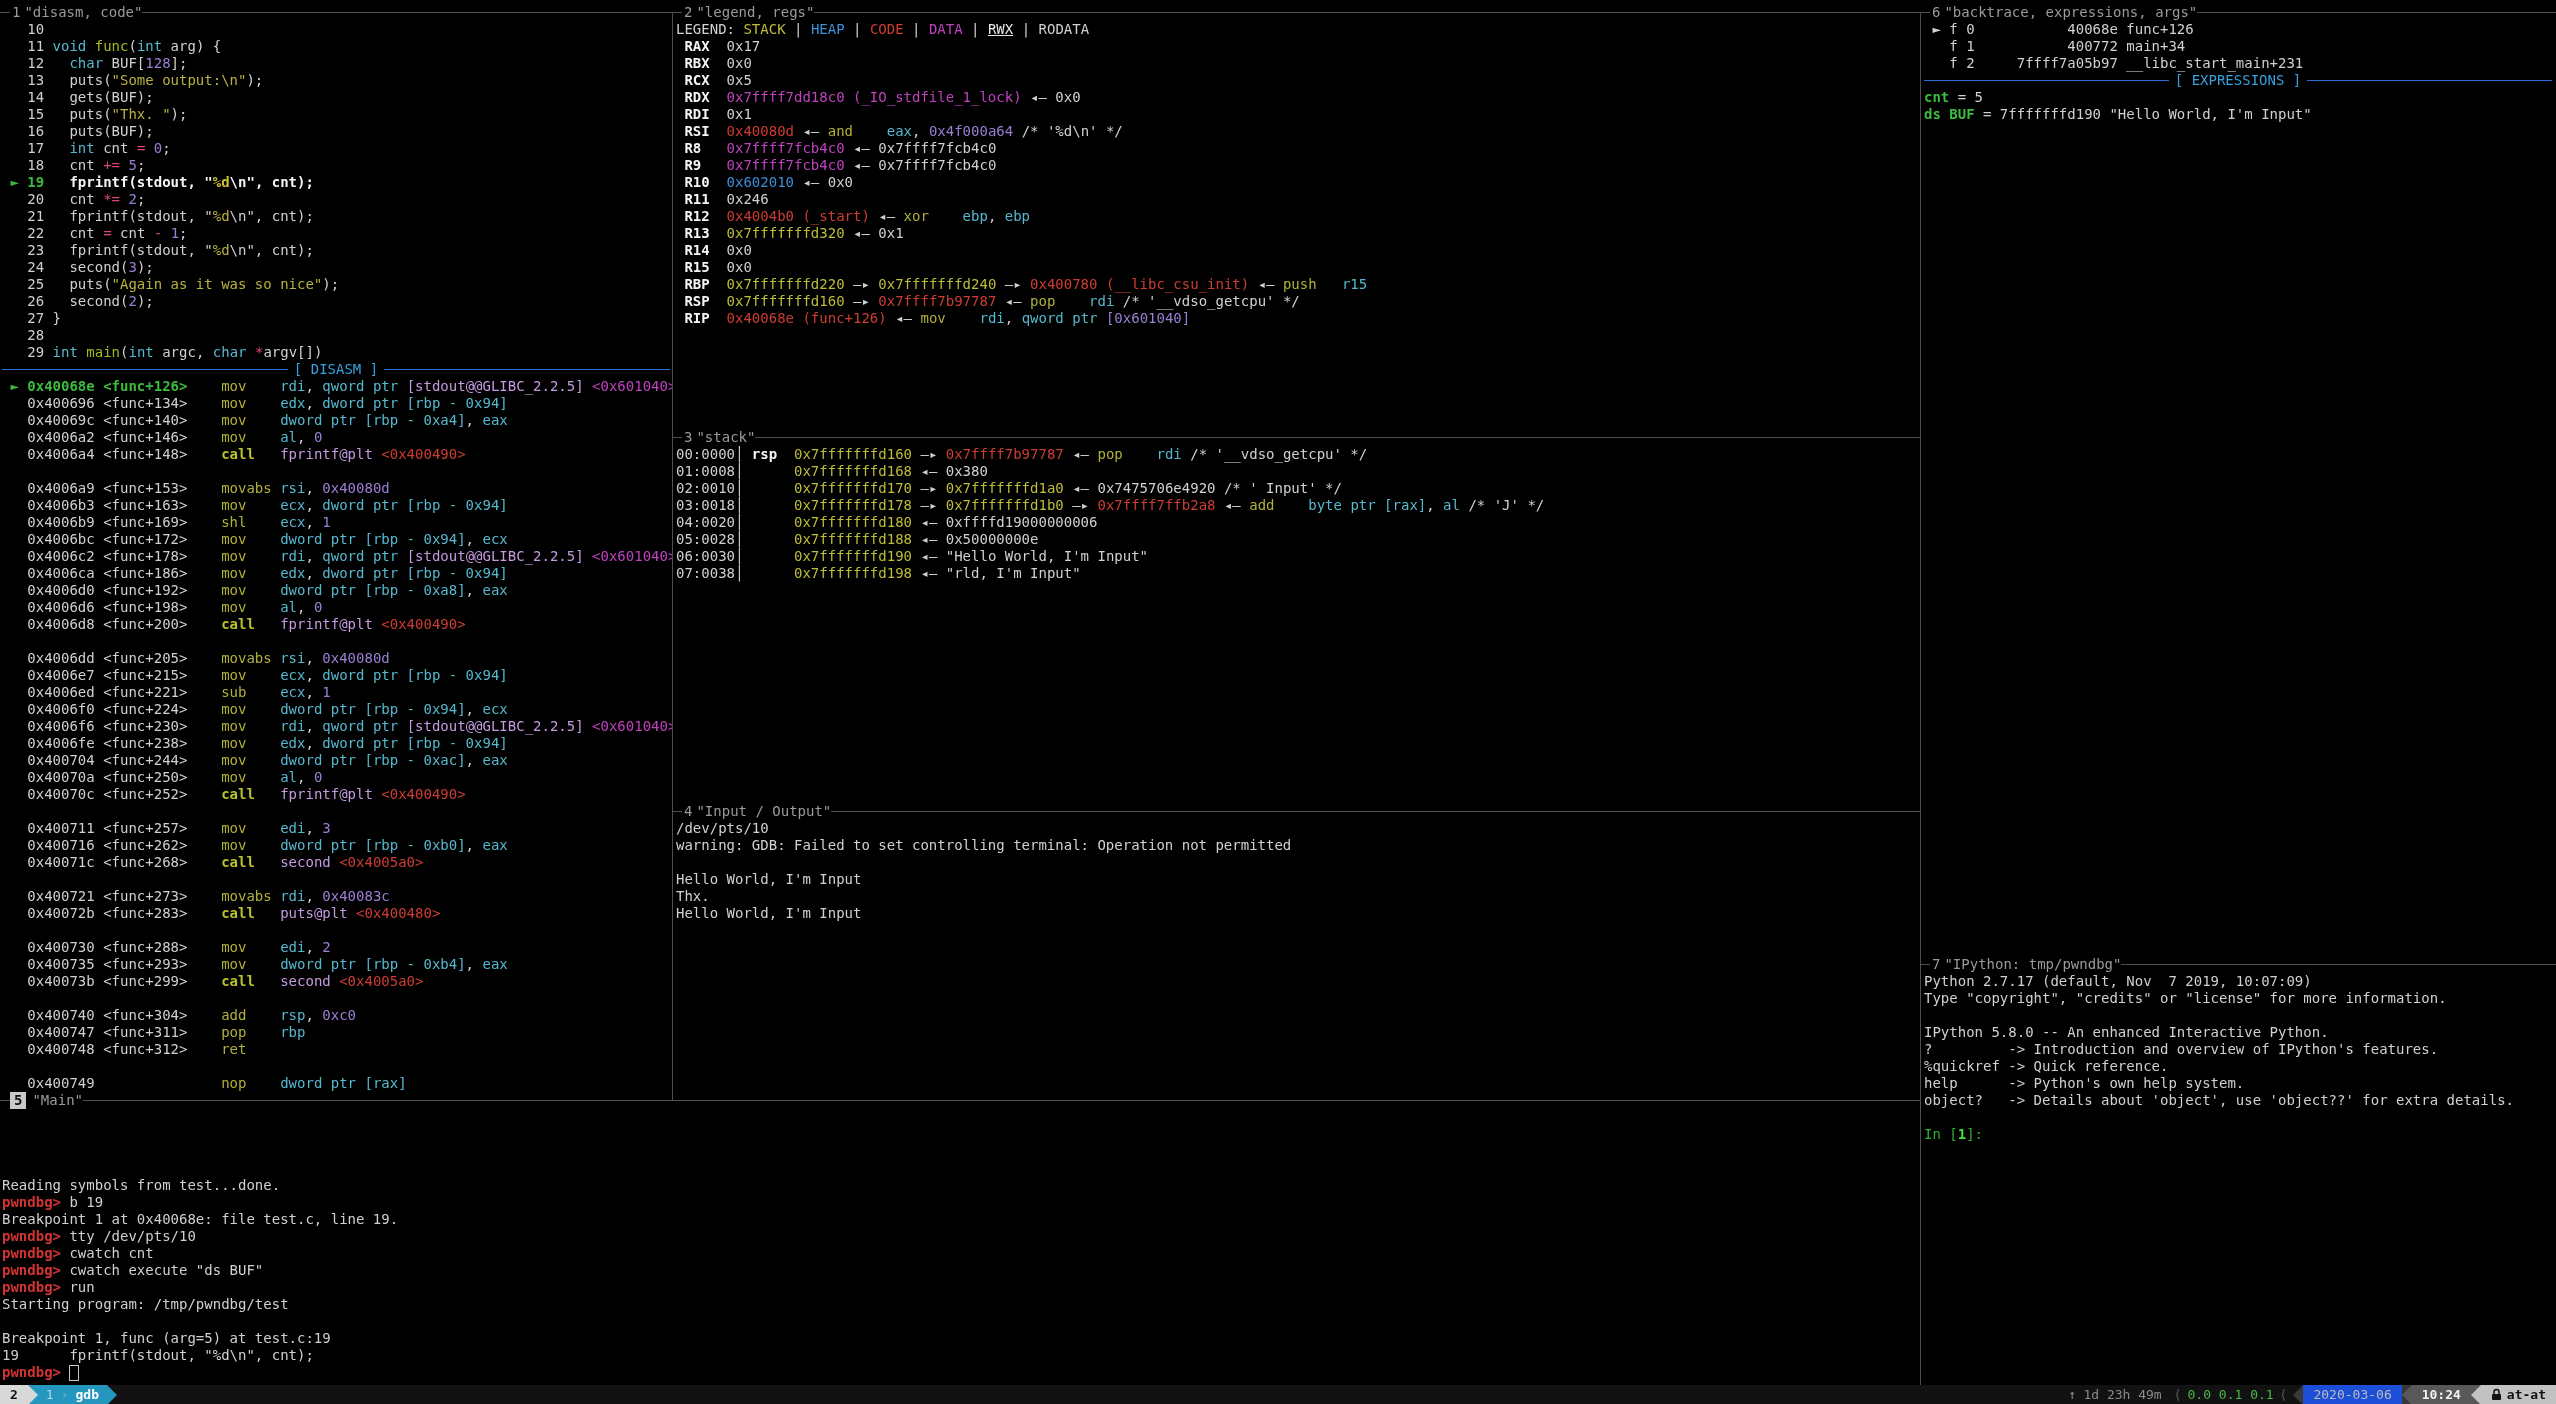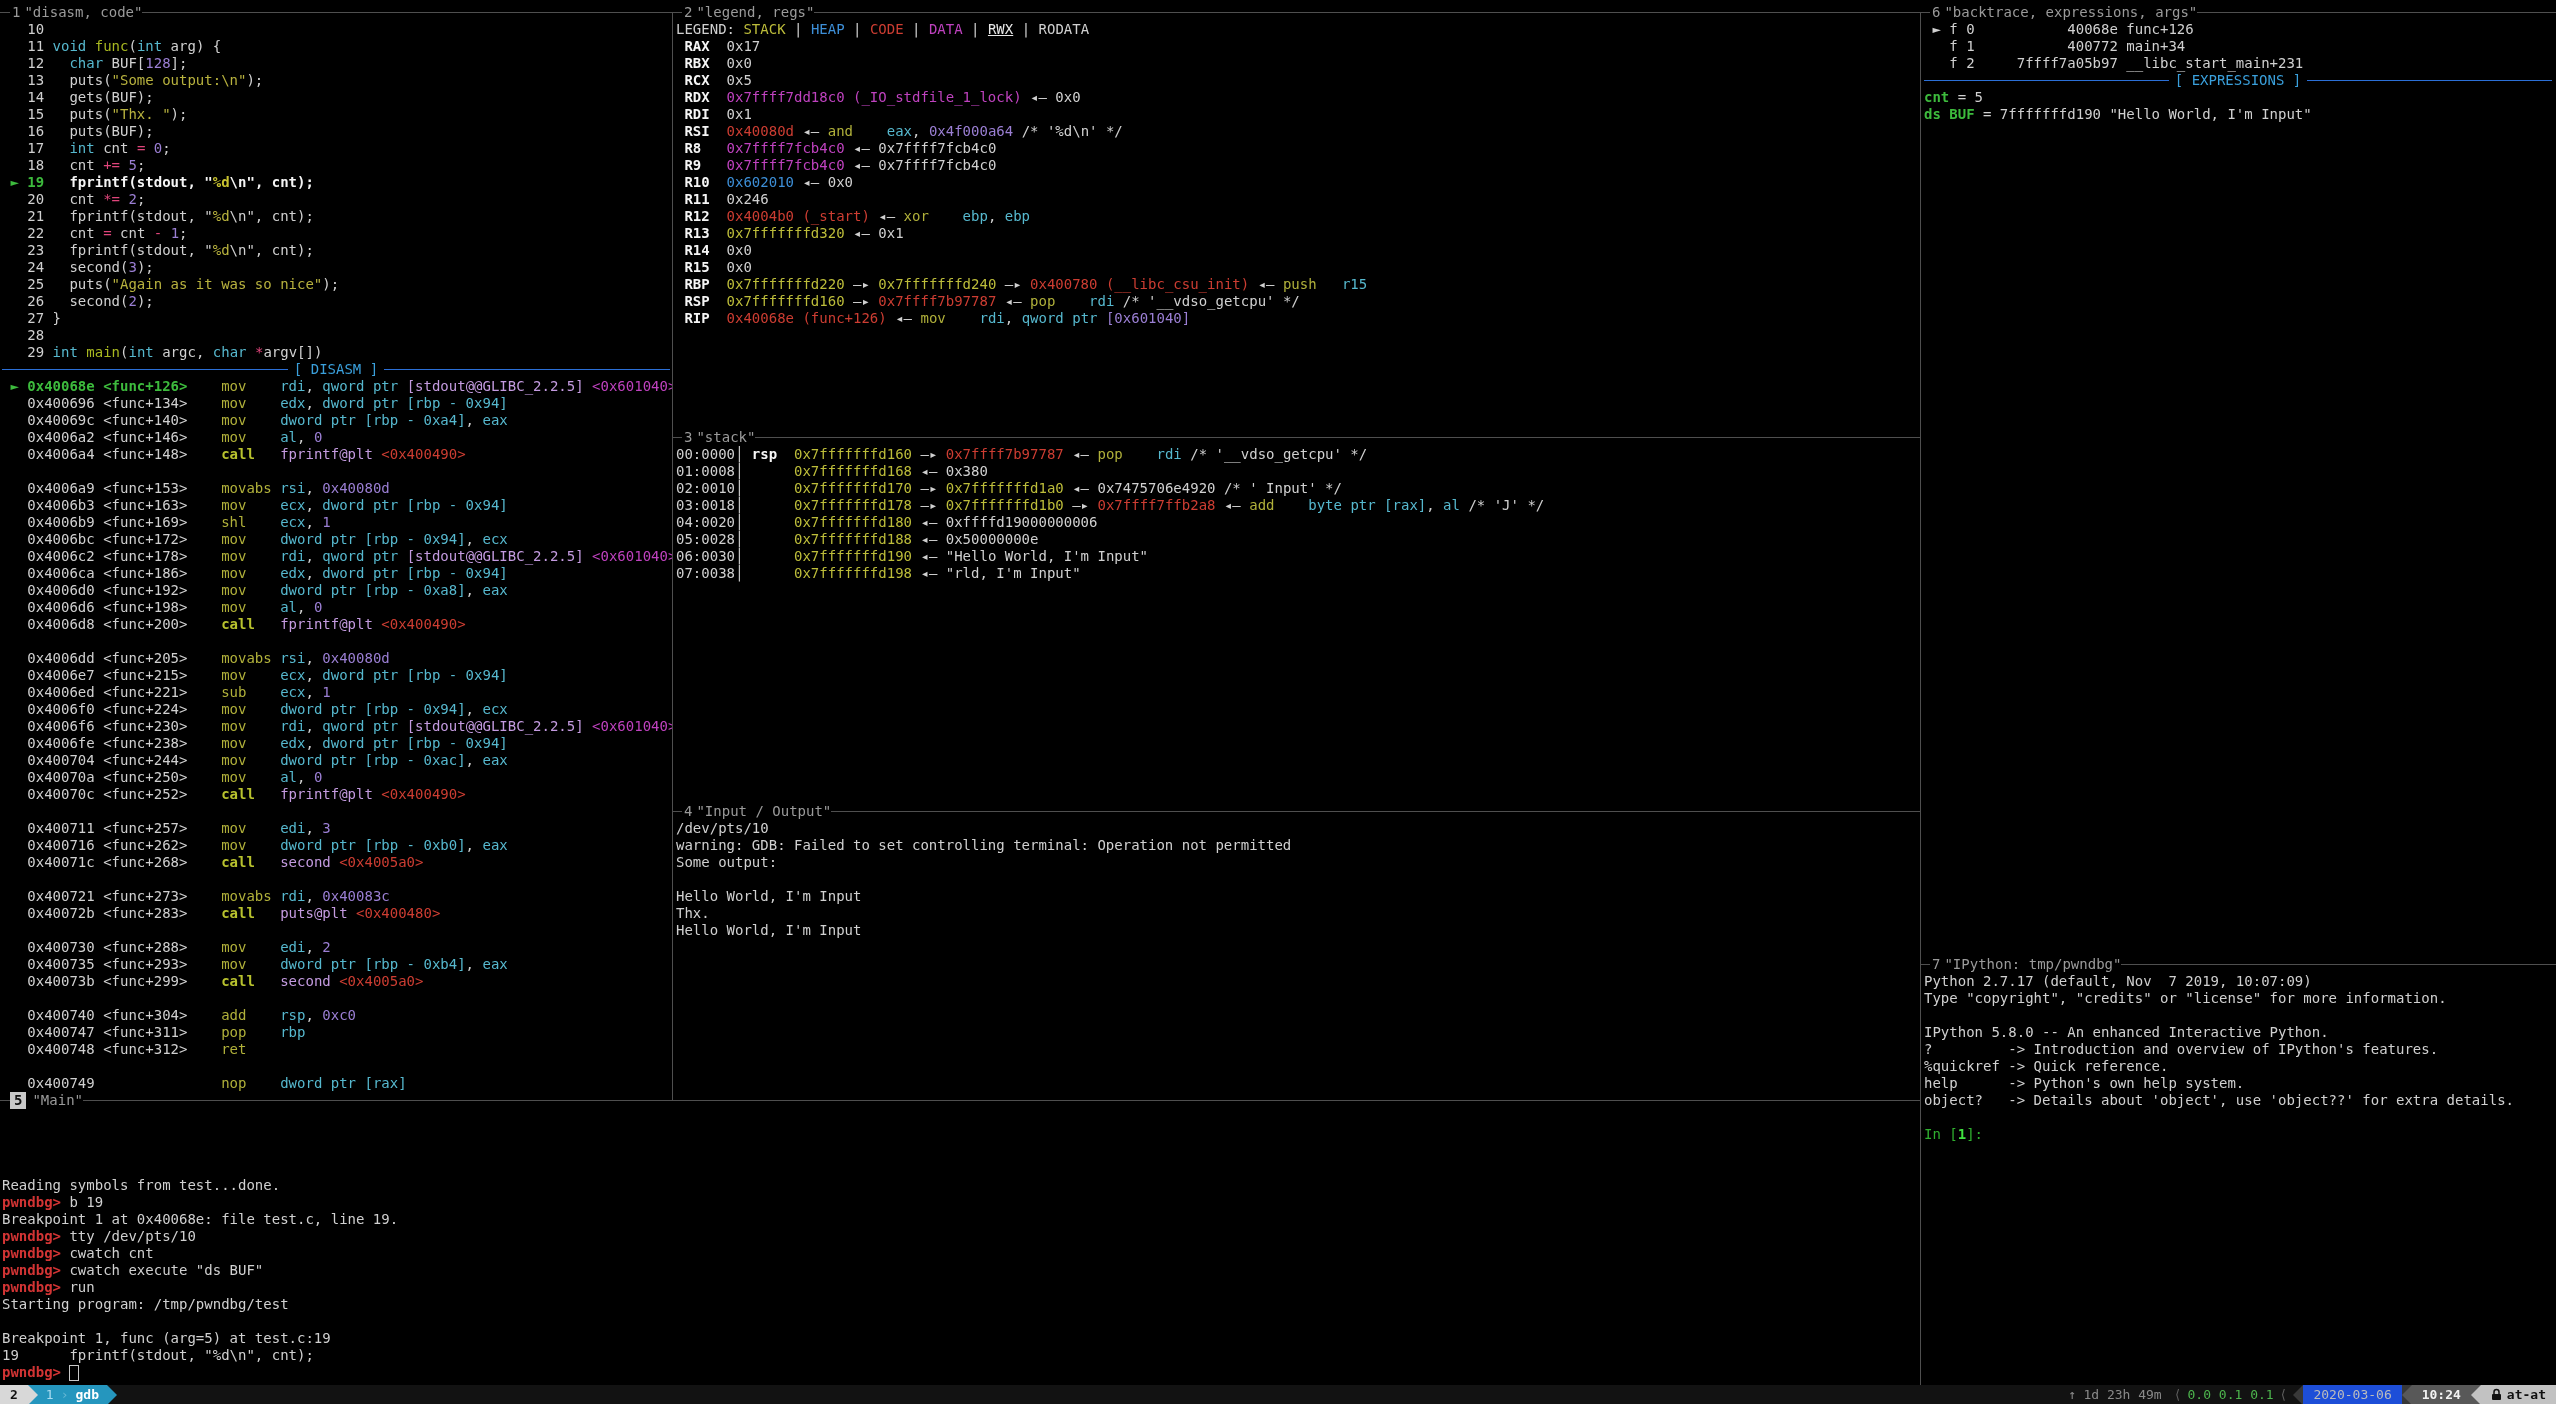--- a/index.html
+++ b/index.html
@@ -217,21 +217,20 @@
       <div class="ln"><span class="s-d">03:0018│      </span><span class="s-ye">0x7fffffffd178</span><span class="s-d"> —▸ </span><span class="s-ye">0x7fffffffd1b0</span><span class="s-d"> —▸ </span><span class="s-red">0x7ffff7ffb2a8</span><span class="s-d"> ◂— </span><span class="s-mn">add</span><span class="s-d">    </span><span class="s-cy">byte ptr [rax]</span><span class="s-d">, </span><span class="s-cy">al</span><span class="s-d"> /* 'J' */</span></div>
       <div class="ln"><span class="s-d">04:0020│      </span><span class="s-ye">0x7fffffffd180</span><span class="s-d"> ◂— 0xffffd19000000006</span></div>
       <div class="ln"><span class="s-d">05:0028│      </span><span class="s-ye">0x7fffffffd188</span><span class="s-d"> ◂— 0x50000000e</span></div>
       <div class="ln"><span class="s-d">06:0030│      </span><span class="s-ye">0x7fffffffd190</span><span class="s-d"> ◂— "Hello World, I'm Input"</span></div>
       <div class="ln"><span class="s-d">07:0038│      </span><span class="s-ye">0x7fffffffd198</span><span class="s-d"> ◂— "rld, I'm Input"</span></div>
     </div>
 
   <div class="rows" style="left:676px;top:820px;width:1242px">
       <div class="ln"><span class="s-d">/dev/pts/10</span></div>
       <div class="ln"><span class="s-d">warning: GDB: Failed to set controlling terminal: Operation not permitted</span></div>
-      <div class="ln"><span class="s-d">Some output:</span></div>
       <div class="ln"></div>
       <div class="ln"><span class="s-d">Hello World, I'm Input</span></div>
       <div class="ln"><span class="s-d">Thx. </span></div>
       <div class="ln"><span class="s-d">Hello World, I'm Input</span></div>
     </div>
 
   <div class="rows" style="left:2px;top:1177px;width:1916px">
       <div class="ln"><span class="s-d">Reading symbols from test...done.</span></div>
       <div class="ln"><span class="s-pr">pwndbg&gt; </span><span class="s-d">b 19</span></div>
       <div class="ln"><span class="s-d">Breakpoint 1 at 0x40068e: file test.c, line 19.</span></div>

